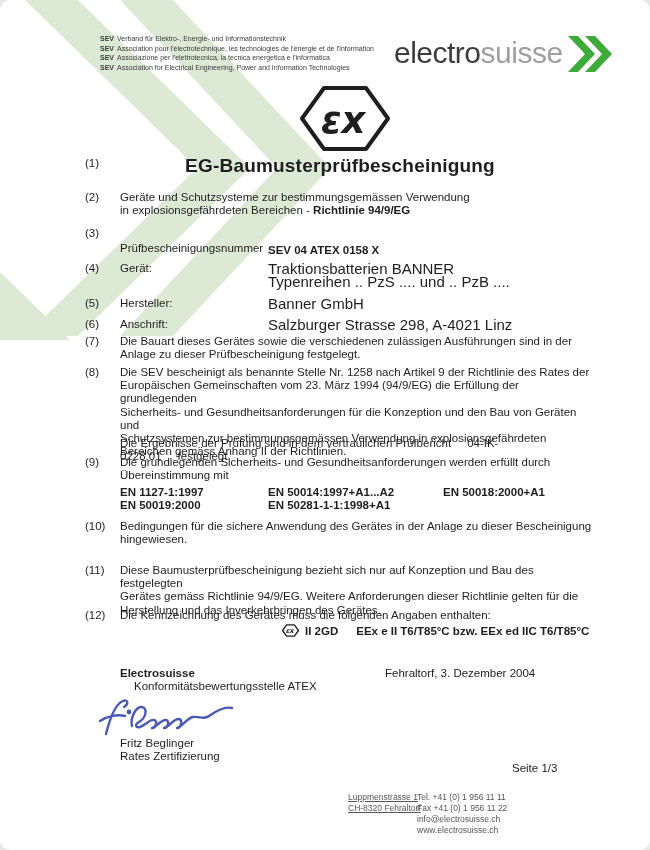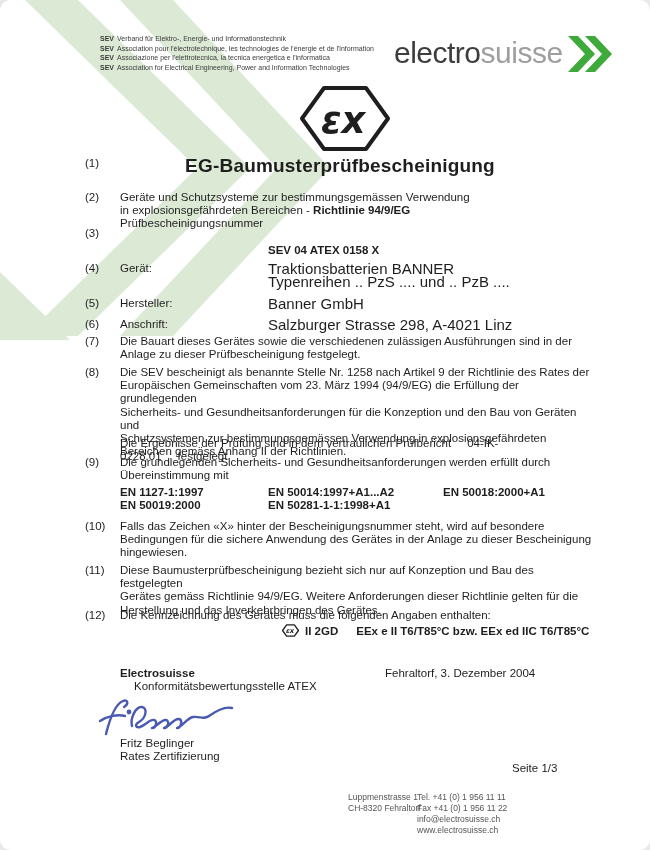--- a/index.html
+++ b/index.html
@@ -47,21 +47,21 @@
   .company{position:absolute;left:120px;top:667px;font-size:11.5px;font-weight:bold;}
   .dept{position:absolute;left:120px;top:680px;font-size:11.5px;padding-left:14px;}
   .date{position:absolute;left:385px;top:667px;font-size:11.5px;}
   .sig{position:absolute;left:92px;top:694px;}
   .signer{position:absolute;left:120px;top:737px;font-size:11.5px;}
   .role{position:absolute;left:120px;top:750px;font-size:11.5px;}
   .pageno{position:absolute;left:512px;top:762px;font-size:11.5px;}
 
   
   .footer-col{position:absolute;top:792px;font-size:8.5px;line-height:11px;color:var(--footer-gray,#555);}
-  .footer-col1{left:348px;}
+  .footer-col1{left:348px;text-decoration:underline;}
   .footer-col2{left:417px;}
 </style>
 </head>
 <body>
 
 <div class="page">
 
   <svg class="wm" width="420" height="340" viewBox="0 0 420 340">
     <polygon points="25,0 78,0 250,168 78,336 25,336 197,168" fill="var(--watermark-green,#dcead5)"></polygon>
     <polygon points="120,0 173,0 330,168 173,336 120,336 277,168" fill="var(--watermark-green,#dcead5)"></polygon>
@@ -93,21 +93,21 @@
     <div class="num" style="top:157px">(1)</div>
     <div class="title">EG-Baumusterprüfbescheinigung</div>
 
     <div class="num" style="top:191px">(2)</div>
     <div class="para" style="top:191px">
       <div>Geräte und Schutzsysteme zur bestimmungsgemässen Verwendung</div>
       <div><span>in explosionsgefährdeten Bereichen - </span><span class="b">Richtlinie 94/9/EG</span></div>
     </div>
 
     <div class="num" style="top:227px">(3)</div>
-    <div class="para" style="top:217px">Prüfbescheinigungsnummer</div>
+    <div class="para" style="top:242px">Prüfbescheinigungsnummer</div>
     <div class="certno">SEV 04 ATEX 0158 X</div>
 
     <div class="num" style="top:262px">(4)</div>
     <div class="para" style="top:262px">Gerät:</div>
     <div class="val" style="top:262px">
       <div>Traktionsbatterien BANNER</div>
       <div>Typenreihen .. PzS .... und .. PzB ....</div>
     </div>
 
     <div class="num" style="top:297px">(5)</div>
@@ -142,21 +142,20 @@
       <div>Übereinstimmung mit</div>
     </div>
     <div class="std" style="left:120px;top:486px">EN 1127-1:1997</div>
     <div class="std" style="left:268px;top:486px">EN 50014:1997+A1...A2</div>
     <div class="std" style="left:443px;top:486px">EN 50018:2000+A1</div>
     <div class="std" style="left:120px;top:499px">EN 50019:2000</div>
     <div class="std" style="left:268px;top:499px">EN 50281-1-1:1998+A1</div>
 
     <div class="num" style="top:520px">(10)</div>
     <div class="para" style="top:520px">
-      <div>Falls das Zeichen «X» hinter der Bescheinigungsnummer steht, wird auf besondere</div>
       <div>Bedingungen für die sichere Anwendung des Gerätes in der Anlage zu dieser Bescheinigung</div>
       <div>hingewiesen.</div>
     </div>
 
     <div class="num" style="top:564px">(11)</div>
     <div class="para" style="top:564px">
       <div>Diese Baumusterprüfbescheinigung bezieht sich nur auf Konzeption und Bau des festgelegten</div>
       <div>Gerätes gemäss Richtlinie 94/9/EG. Weitere Anforderungen dieser Richtlinie gelten für die</div>
       <div>Herstellung und das Inverkehrbringen des Gerätes.</div>
     </div>

